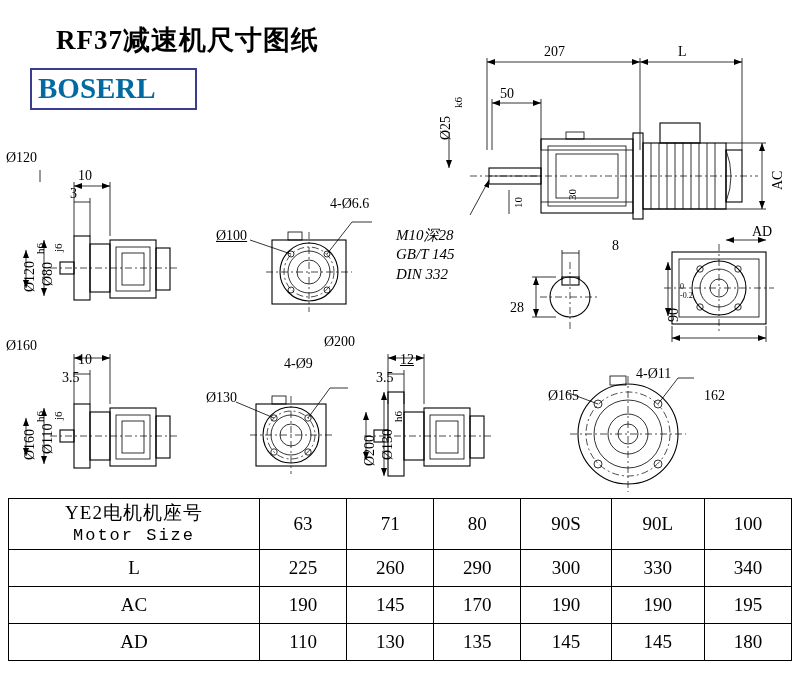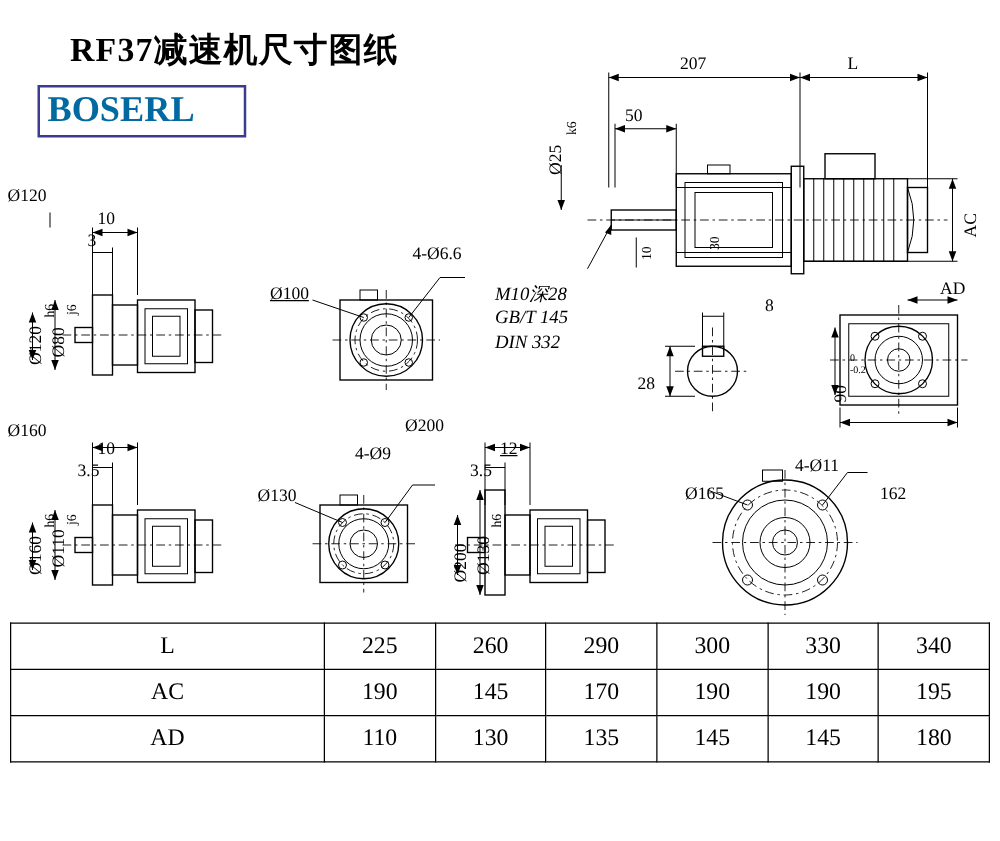--- a/index.html
+++ b/index.html
@@ -401,20 +401,32 @@
 <div class="abs dim m" style="left:376px;top:370px;">3.5</div>
 <div class="abs dim m rot90" style="left:362px;top:466px;">Ø200</div>
 <div class="abs dim m rot90" style="left:380px;top:460px;">Ø130</div>
 <div class="abs dim s rot90" style="left:392px;top:422px;">h6</div>
 
 <div class="abs dim m" style="left:636px;top:366px;text-align:center;">4-Ø11</div>
 <div class="abs dim m" style="left:548px;top:388px;">Ø165</div>
 
 <table class="abs" id="spec-table">
   <tbody>
+    <tr class="hdr">
+      <td class="head">
+        <div class="cn">YE2电机机座号</div>
+        <div class="en">Motor Size</div>
+      </td>
+      <td>63</td>
+      <td>71</td>
+      <td>80</td>
+      <td>90S</td>
+      <td>90L</td>
+      <td>100</td>
+    </tr>
     <tr>
       <td class="rowlabel">L</td>
       <td>225</td>
       <td>260</td>
       <td>290</td>
       <td>300</td>
       <td>330</td>
       <td>340</td>
     </tr>
     <tr>

